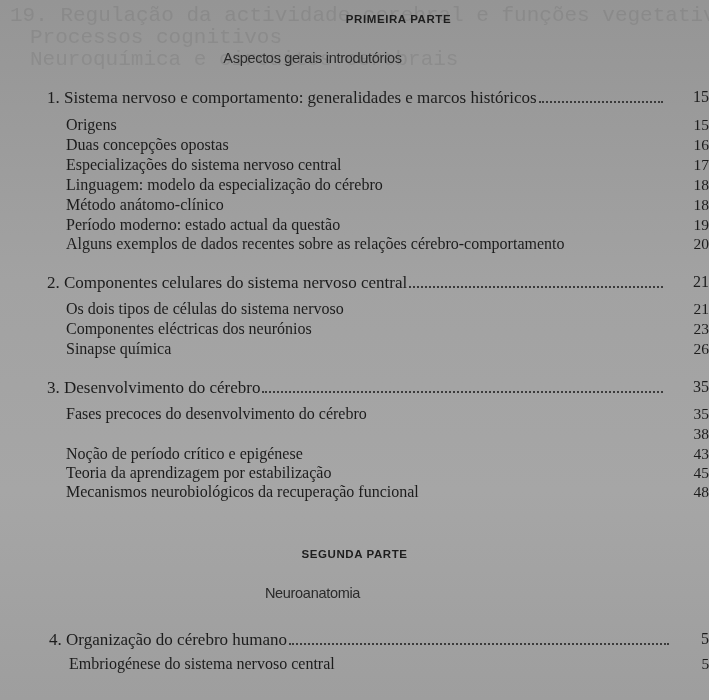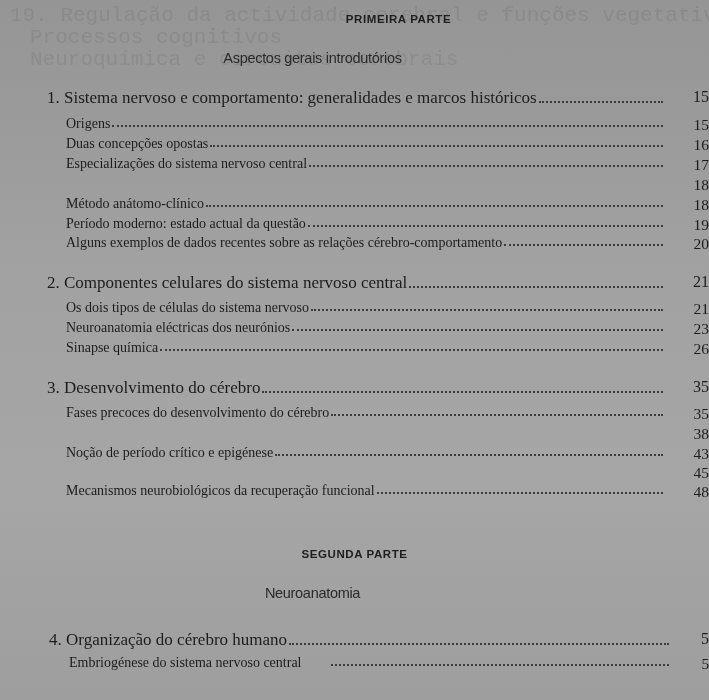--- a/index.html
+++ b/index.html
@@ -82,21 +82,22 @@
     width: 616px;
     font-size: 17px;
   }
   .chapter .page-num {
     left: 640px;
     font-size: 16px;
   }
   .section .entry {
     left: 37px;
     width: 597px;
-    font-size: 14px;
+    font-size: 16px;
+    flex-direction: column;
   }
   .section .page-num {
     left: 640px;
     font-size: 15.5px;
   }
   .lower .entry { left: 20px; width: 620px; }
   .lower.section .entry { left: 40px; width: 600px; gap: 28px; }
   .lower .page-num { left: 648px; }
   .ghost {
     position: absolute;
@@ -141,20 +142,24 @@
     <span class="page-num">16</span>
   </div>
   <div class="toc-row section" style="top:156px;">
     <div class="entry">
         <span class="title">Especializações do sistema nervoso central</span>
         <span class="leader"></span>
       </div>
     <span class="page-num">17</span>
   </div>
   <div class="toc-row section" style="top:176px;">
+    <div class="entry">
+        <span class="title">Linguagem: modelo da especialização do cérebro</span>
+        <span class="leader"></span>
+      </div>
     <span class="page-num">18</span>
   </div>
   <div class="toc-row section" style="top:196px;">
     <div class="entry">
         <span class="title">Método anátomo-clínico</span>
         <span class="leader"></span>
       </div>
     <span class="page-num">18</span>
   </div>
   <div class="toc-row section" style="top:216px;">
@@ -181,21 +186,21 @@
   </div>
   <div class="toc-row section" style="top:300px;">
     <div class="entry">
         <span class="title">Os dois tipos de células do sistema nervoso</span>
         <span class="leader"></span>
       </div>
     <span class="page-num">21</span>
   </div>
   <div class="toc-row section" style="top:320px;">
     <div class="entry">
-        <span class="title">Neuroanatomia eléctricas dos neurónios</span>
+        <span class="title">Componentes eléctricas dos neurónios</span>
         <span class="leader"></span>
       </div>
     <span class="page-num">23</span>
   </div>
   <div class="toc-row section" style="top:340px;">
     <div class="entry">
         <span class="title">Sinapse química</span>
         <span class="leader"></span>
       </div>
     <span class="page-num">26</span>
@@ -219,20 +224,24 @@
     <span class="page-num">38</span>
   </div>
   <div class="toc-row section" style="top:445px;">
     <div class="entry">
         <span class="title">Noção de período crítico e epigénese</span>
         <span class="leader"></span>
       </div>
     <span class="page-num">43</span>
   </div>
   <div class="toc-row section" style="top:464px;">
+    <div class="entry">
+        <span class="title">Teoria da aprendizagem por estabilização</span>
+        <span class="leader"></span>
+      </div>
     <span class="page-num">45</span>
   </div>
   <div class="toc-row section" style="top:483px;">
     <div class="entry">
         <span class="title">Mecanismos neurobiológicos da recuperação funcional</span>
         <span class="leader"></span>
       </div>
     <span class="page-num">48</span>
   </div>
 

